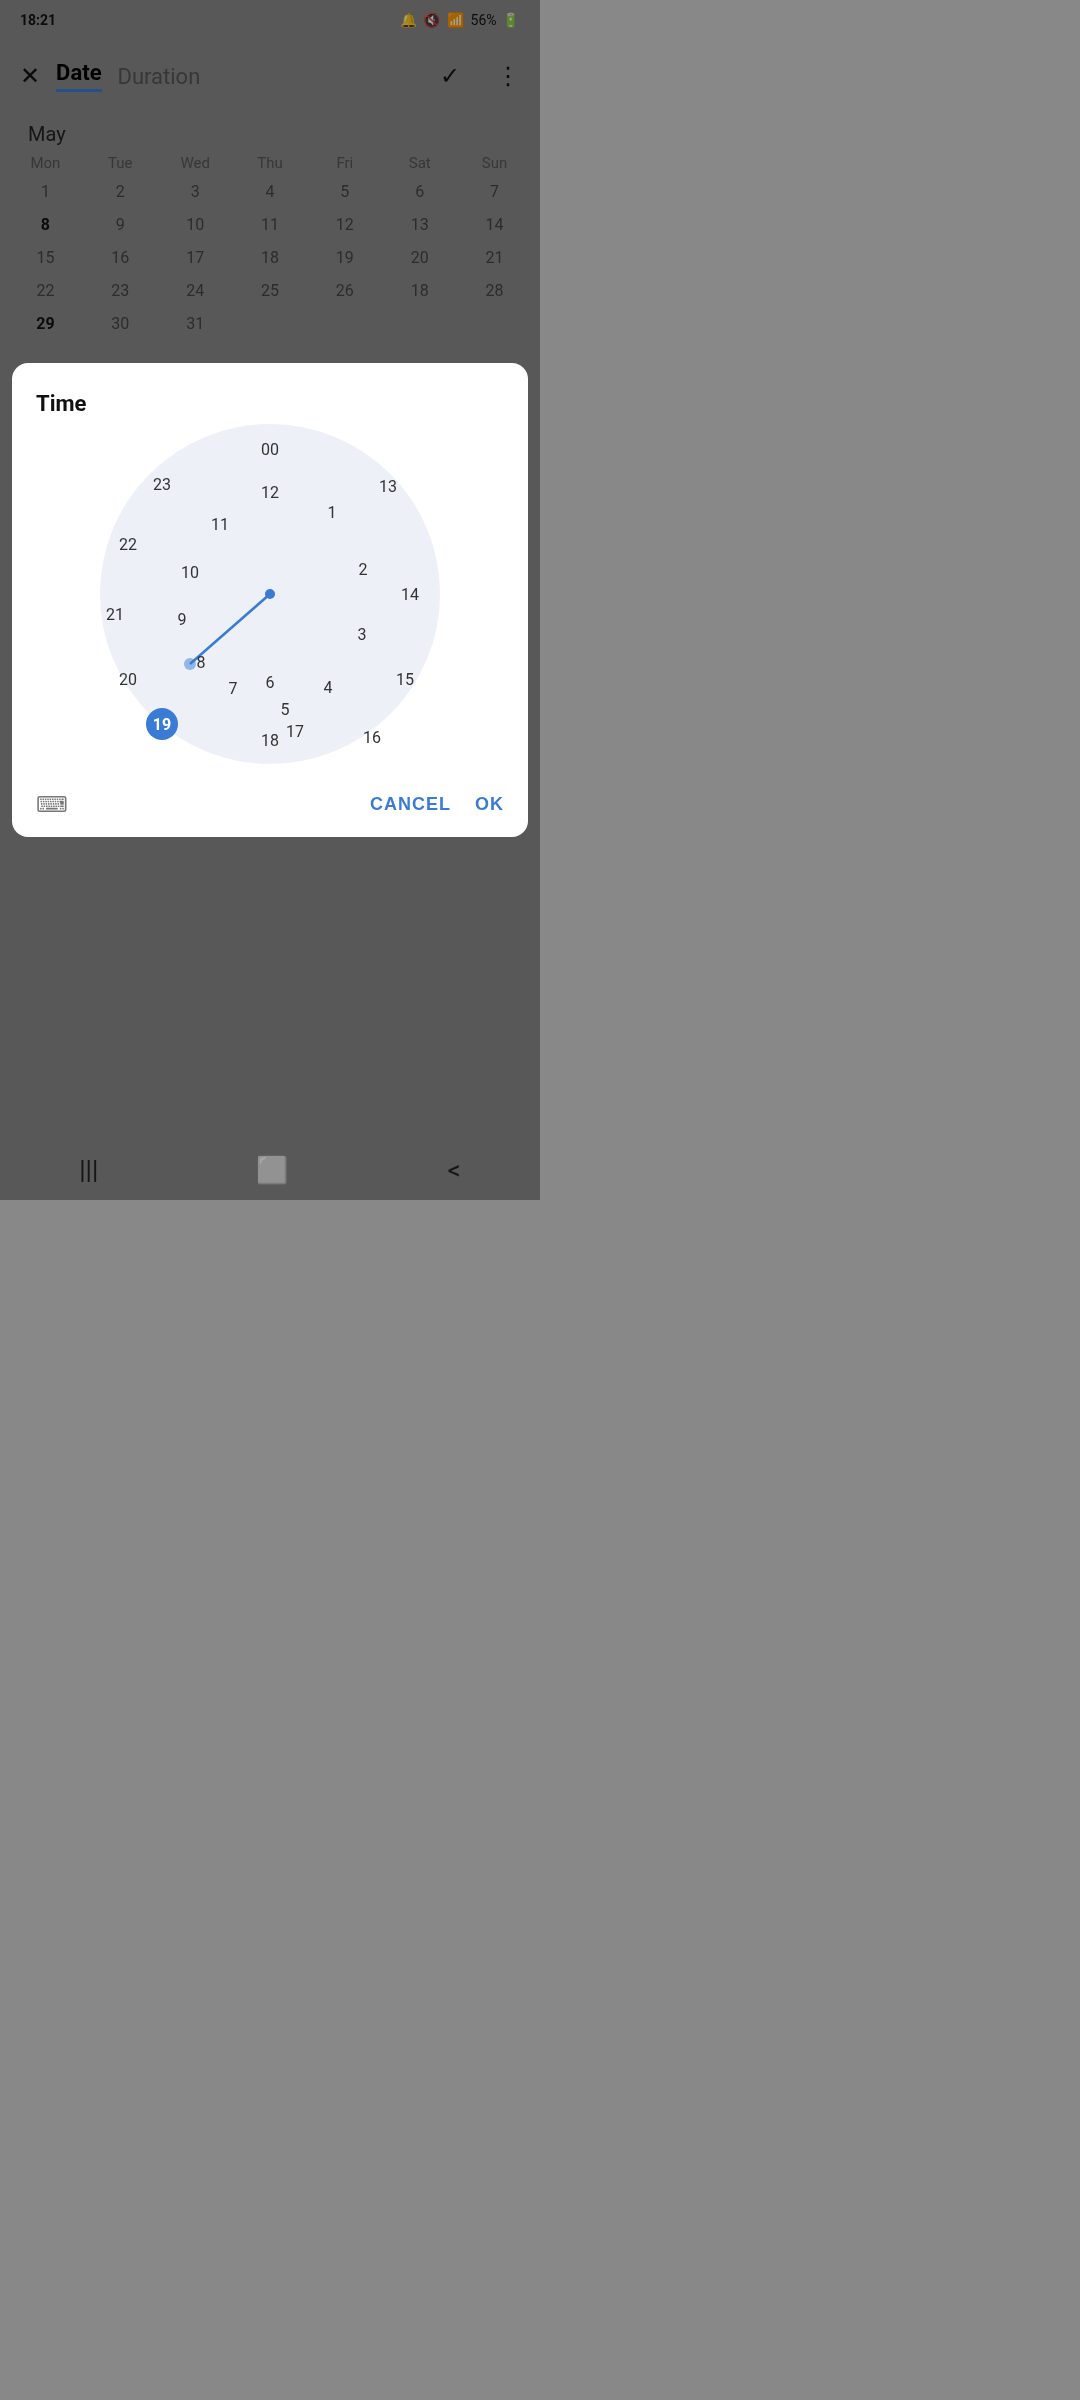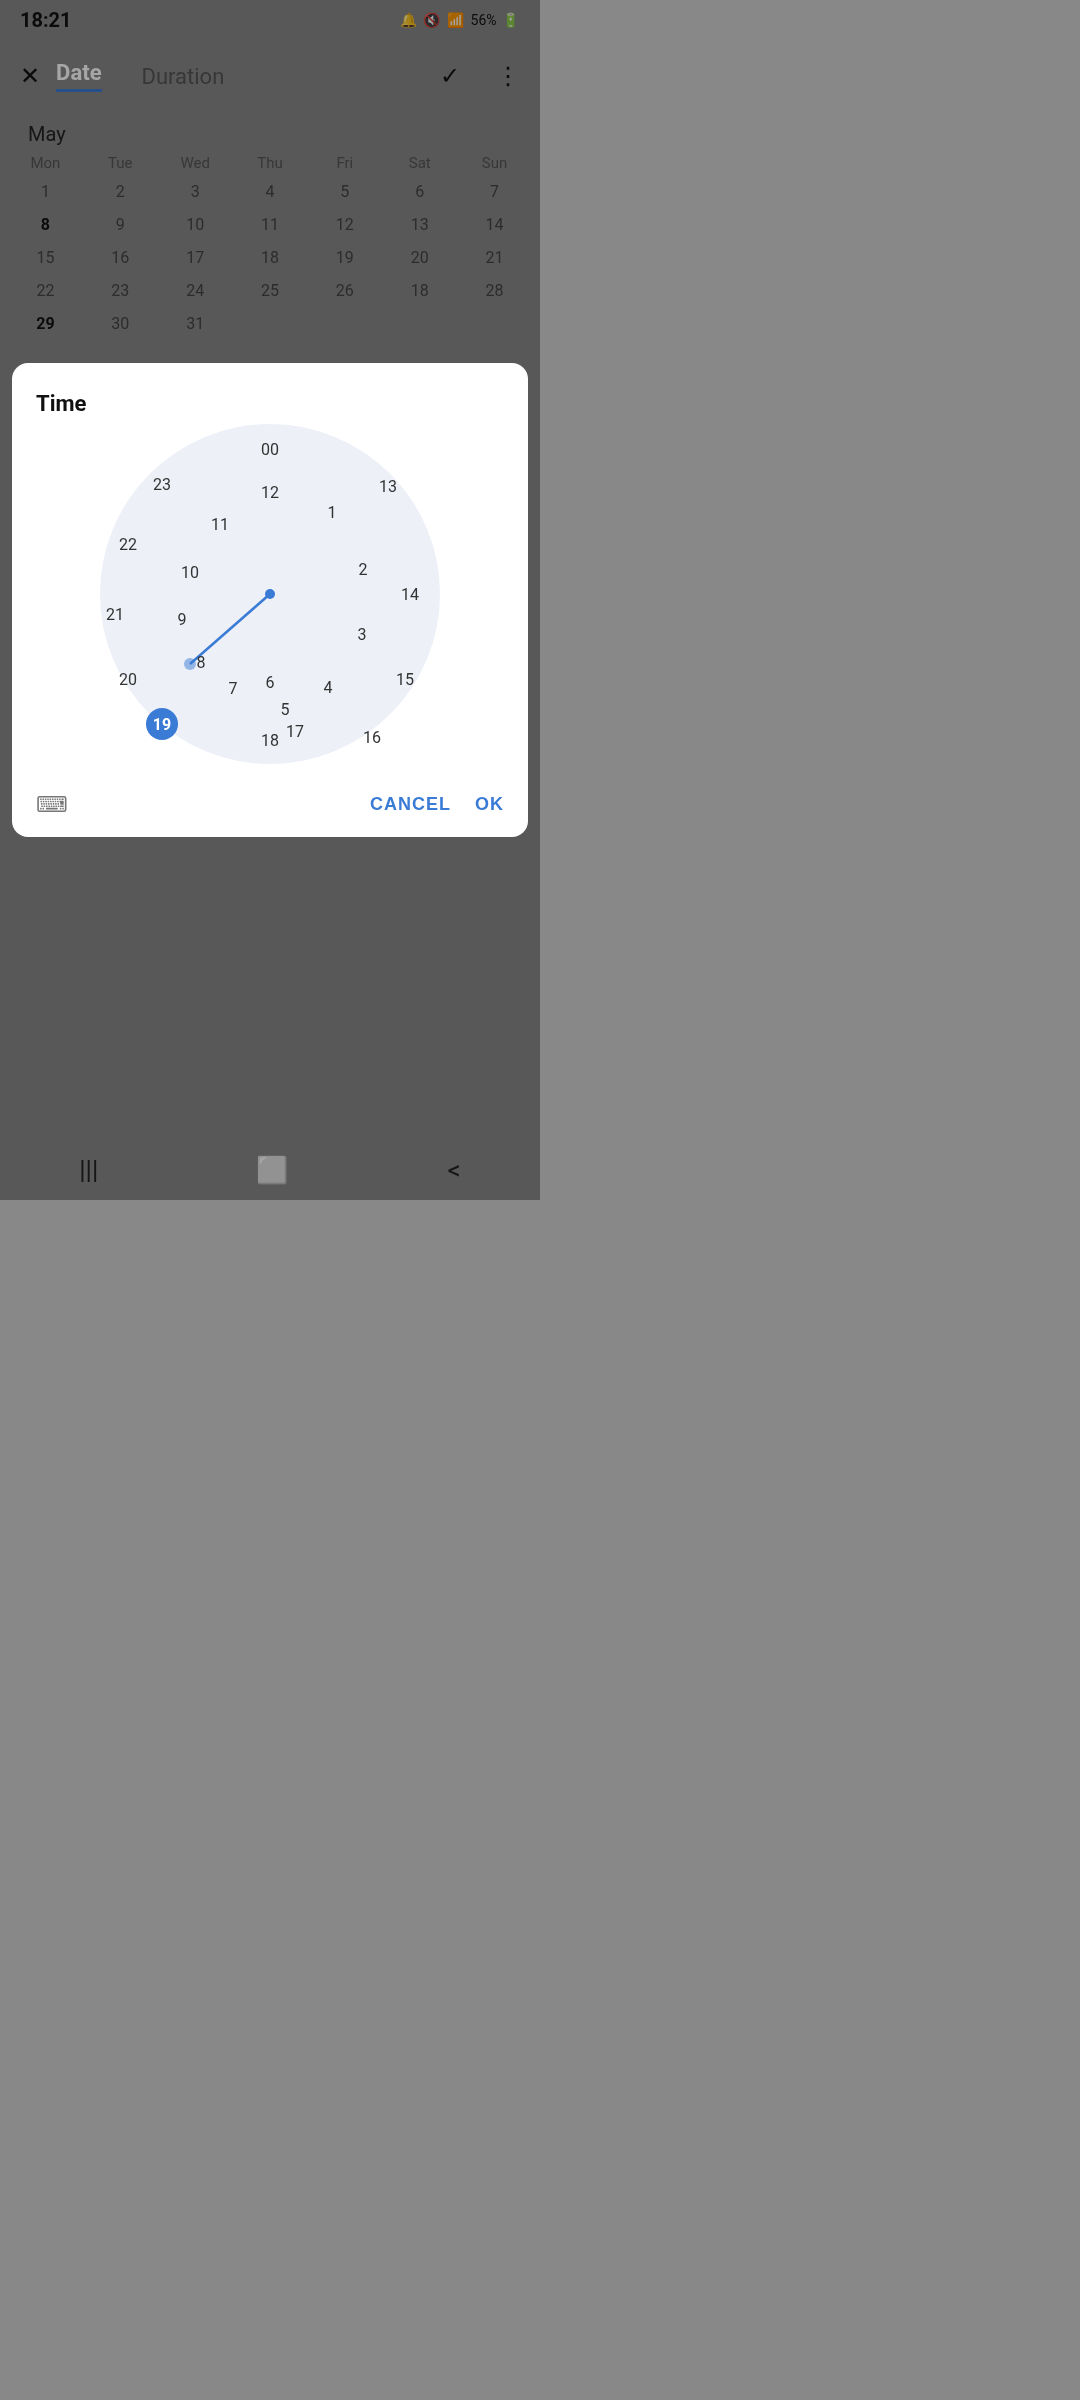--- a/index.html
+++ b/index.html
@@ -18,21 +18,21 @@
     .status-bar {
       width: 100%;
       height: 40px;
       background: #888;
       display: flex;
       align-items: center;
       justify-content: space-between;
       padding: 0 20px;
     }
     .status-left {
-      font-size: 20px;
+      font-size: 14px;
       font-weight: bold;
       color: #111;
     }
     .status-right {
       display: flex;
       align-items: center;
       gap: 6px;
       font-size: 14px;
       color: #111;
     }
@@ -48,24 +48,24 @@
       gap: 16px;
     }
     .nav-close {
       font-size: 24px;
       color: #111;
       cursor: pointer;
     }
     .nav-tab {
       font-size: 22px;
       font-weight: bold;
-      color: #ffffff;
+      color: #000000;
       padding-bottom: 4px;
       border-bottom: 3px solid #3a7bd5;
-      margin-right: 24px;
+      margin-right: 0;
     }
     .nav-tab-inactive {
       font-size: 22px;
       color: #555;
       font-weight: normal;
       text-align: center;
     }
     .nav-spacer { flex: 1; }
     .nav-check {
       font-size: 24px;

